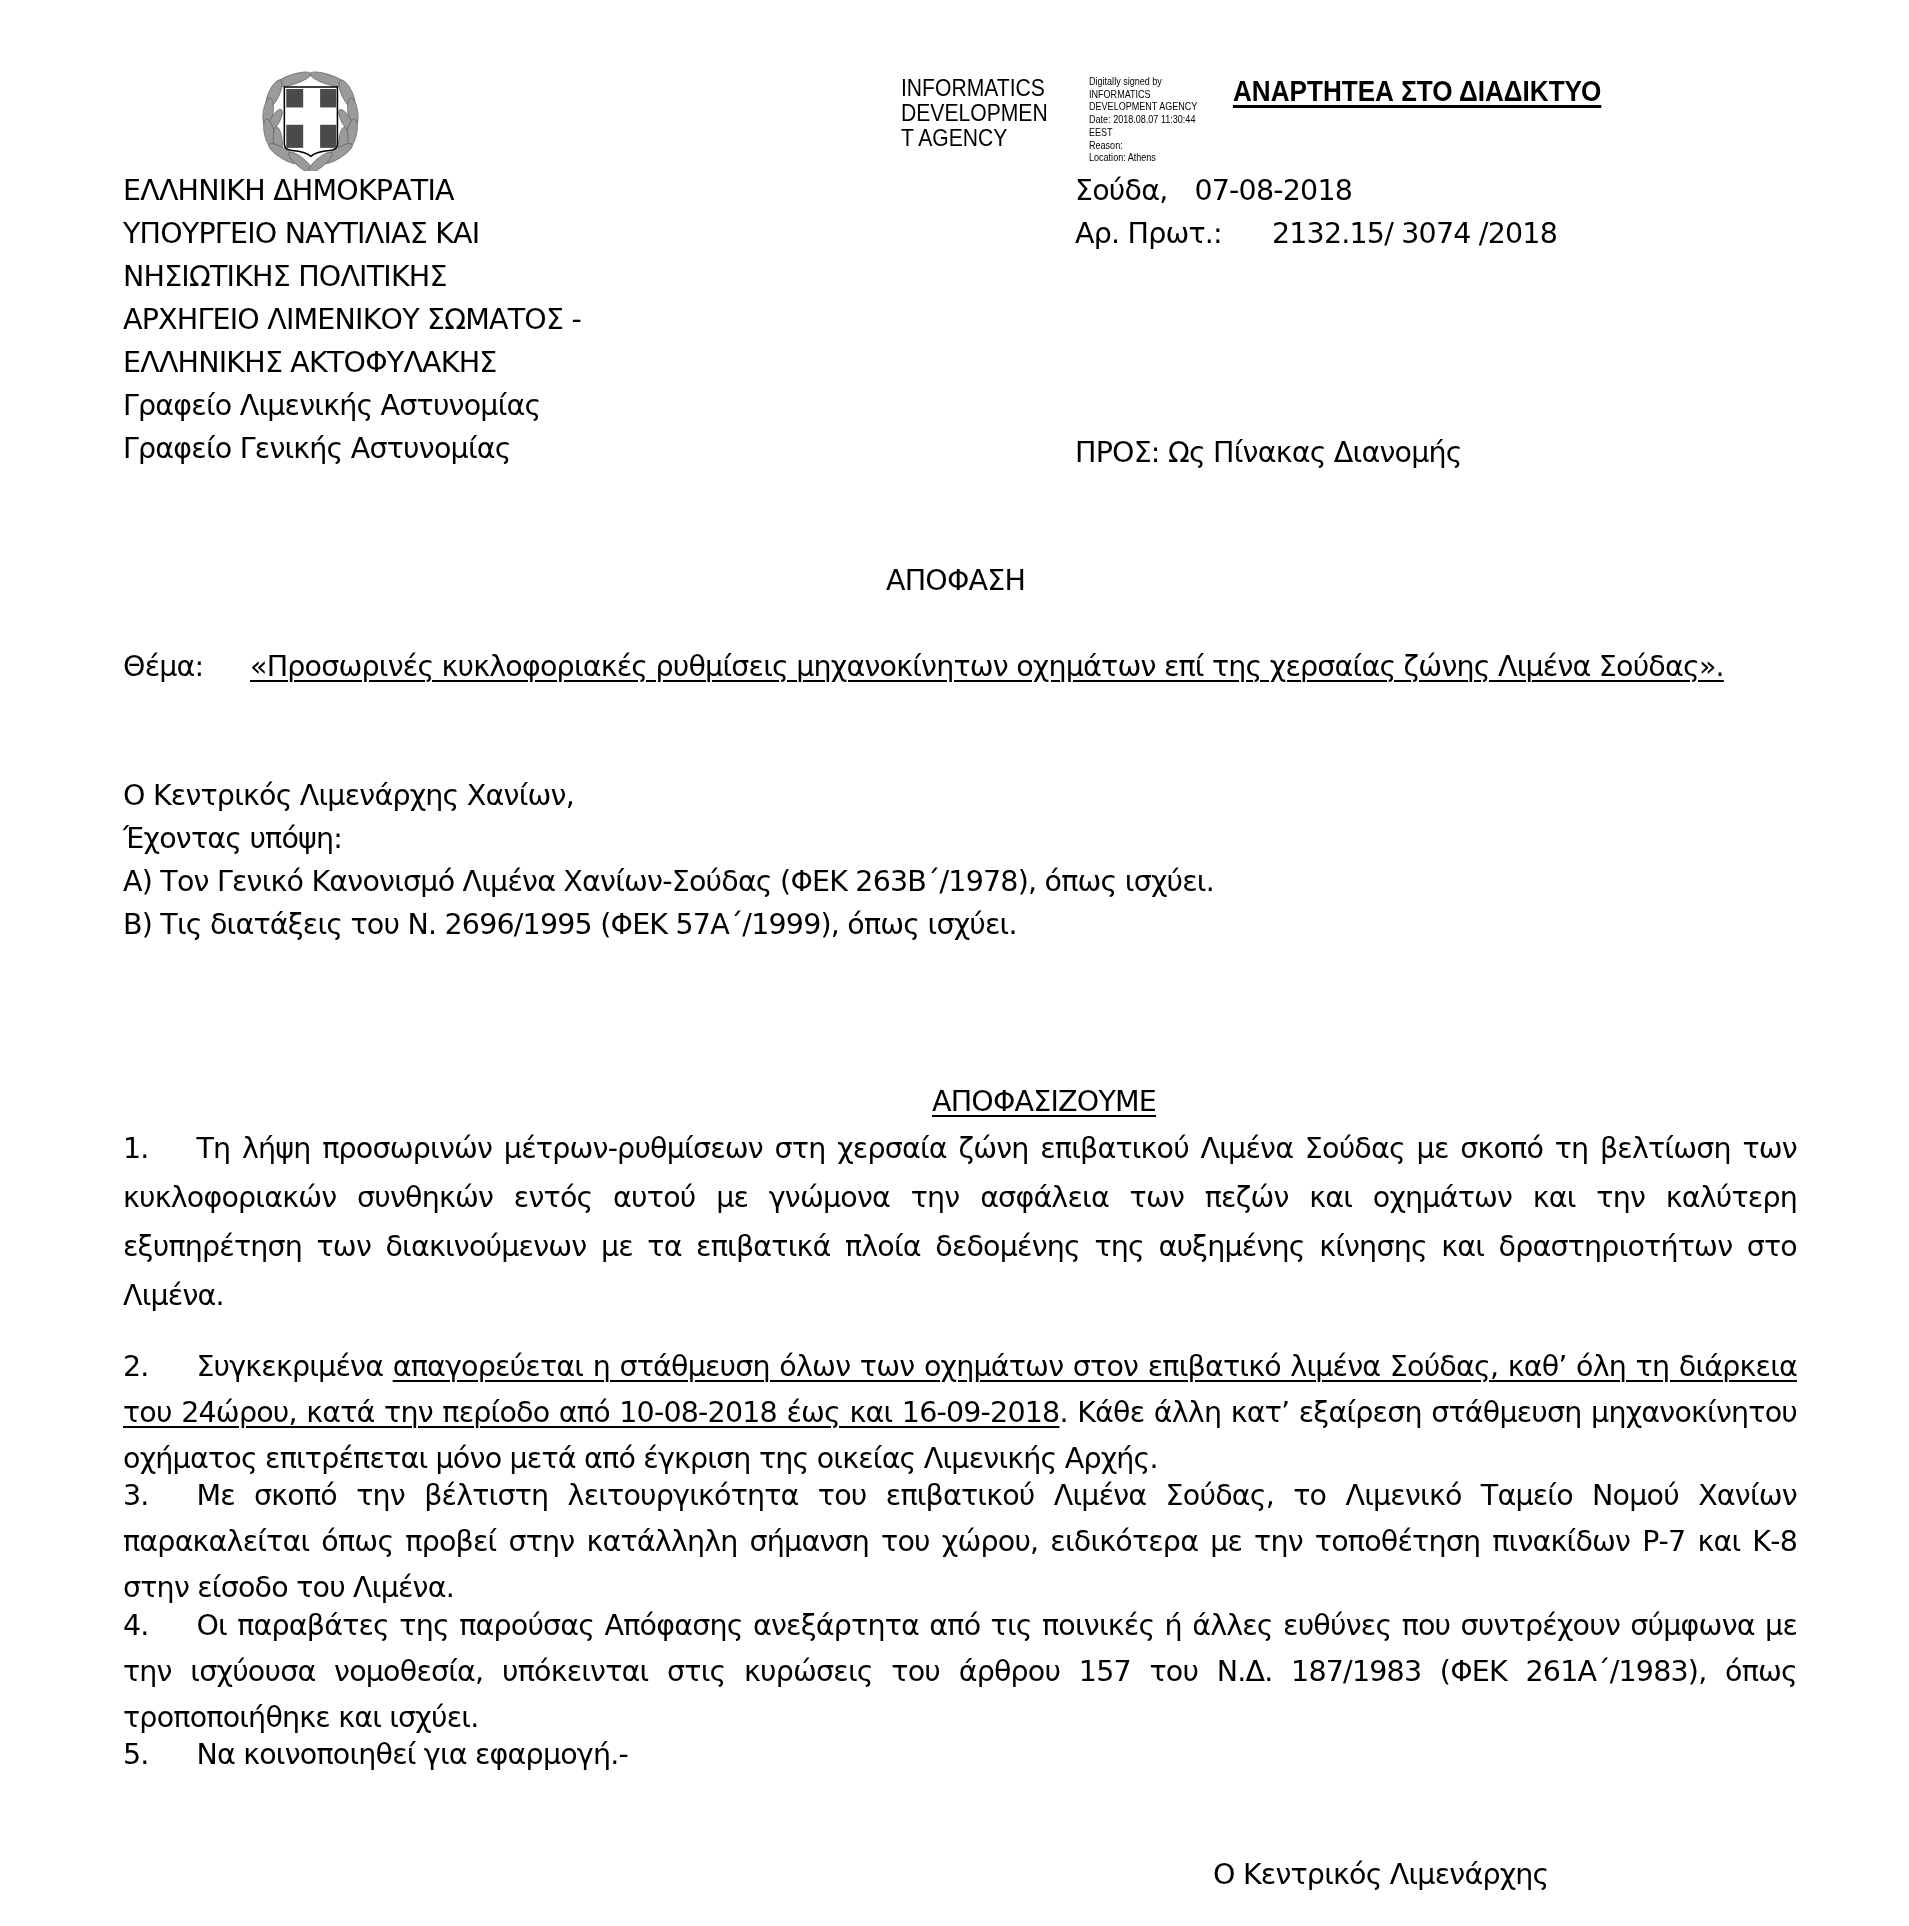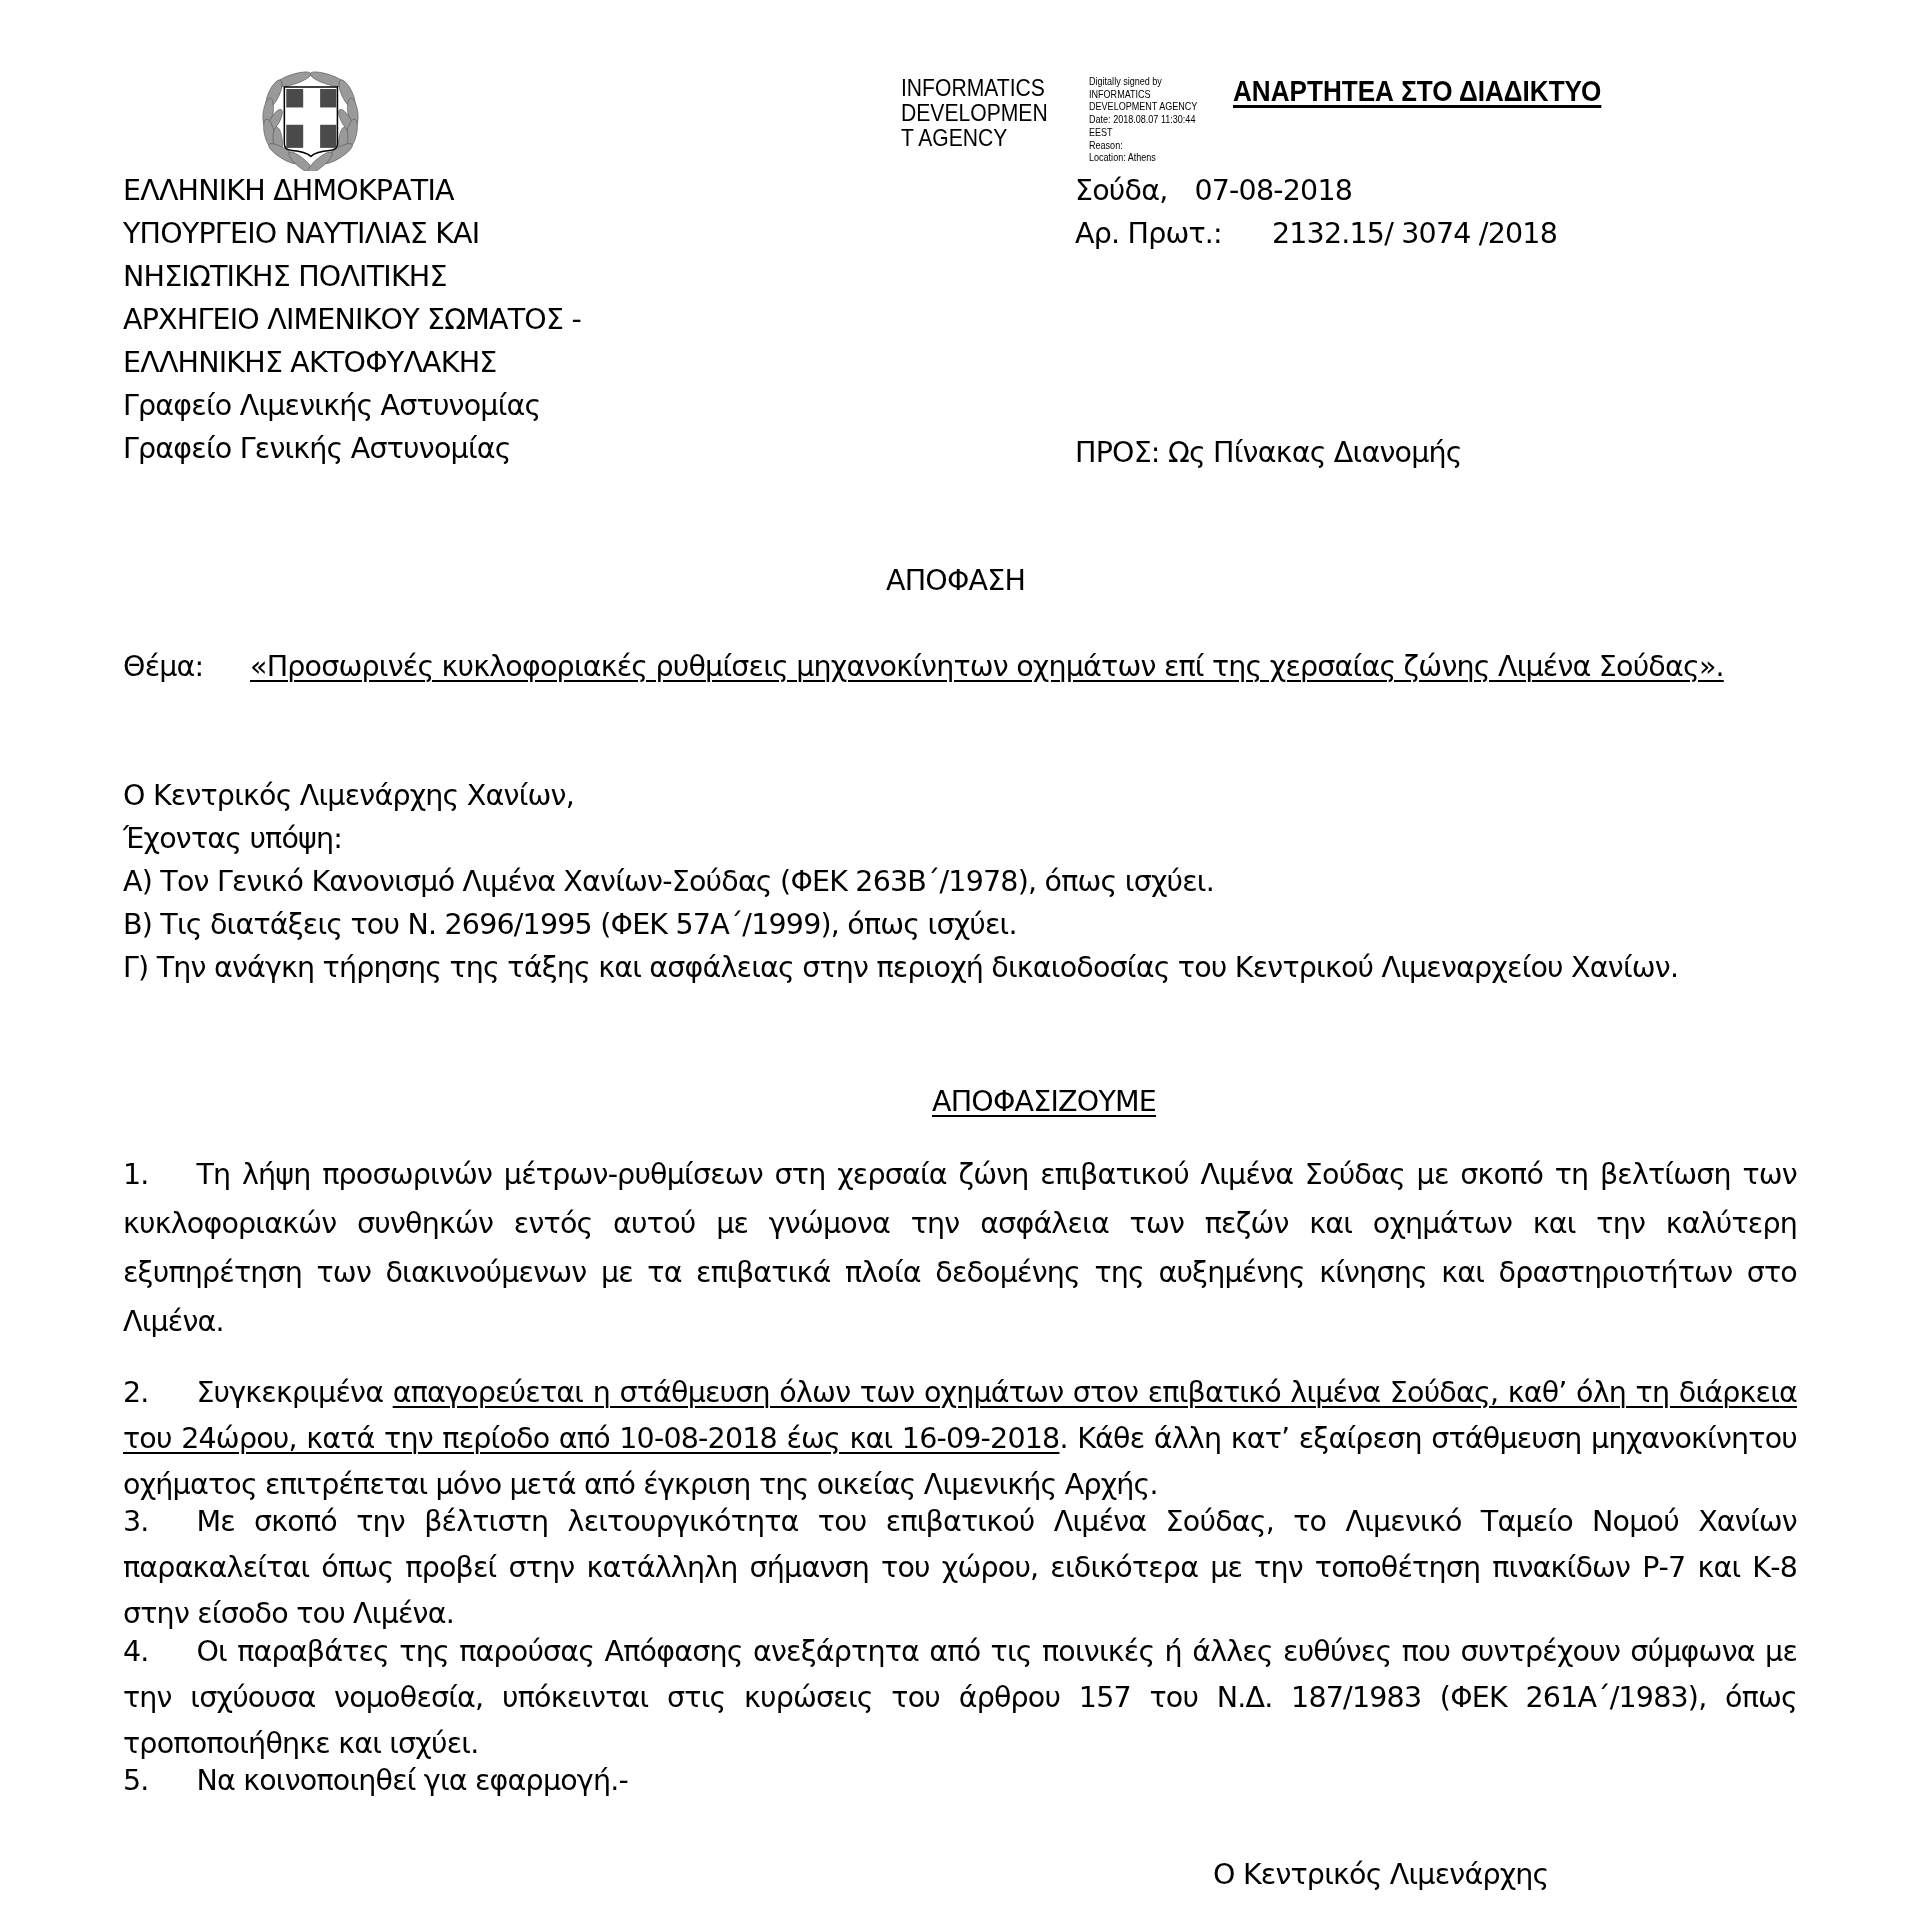--- a/index.html
+++ b/index.html
@@ -31,21 +31,21 @@
   #decision-title { left: 886px; top: 559px; }
   #subject-label { left: 123px; top: 645px; }
   #subject-text { left: 250px; top: 645px; width: 1560px; white-space: normal; }
 
   #considerations { left: 123px; top: 774px; }
   #considerations div { height: 43px; }
 
   #decide-title { left: 932px; top: 1080px; }
 
   .para { position: absolute; left: 123px; width: 1674px; text-align: justify; text-align-last: left;
-          white-space: normal; margin-top: 26px; }
+          white-space: normal; }
   .para .num { display: inline-block; width: 58px; text-align: right; padding-right: 15.4px; }
   #p1 { top: 1124px; }
   #p2 { top: 1344px; }
   #p3 { top: 1473px; }
   #p4 { top: 1603px; }
   #p5 { top: 1732px; }
 
   #sign-title { left: 1213px; top: 1853px; }
 </style>
 </head>
@@ -123,21 +123,20 @@
 <div class="abs cal b" id="subject-label">Θέμα:</div>
 <div class="abs cal" id="subject-text">
   <span class="u">«Προσωρινές κυκλοφοριακές ρυθμίσεις μηχανοκίνητων οχημάτων επί της χερσαίας ζώνης Λιμένα Σούδας».</span>
 </div>
 
 <div class="abs cal" id="considerations">
   <div>Ο Κεντρικός Λιμενάρχης Χανίων,</div>
   <div>Έχοντας υπόψη:</div>
   <div>Α) Τον Γενικό Κανονισμό Λιμένα Χανίων-Σούδας (ΦΕΚ 263Β΄/1978), όπως ισχύει.</div>
   <div>Β) Τις διατάξεις του Ν. 2696/1995 (ΦΕΚ 57Α΄/1999), όπως ισχύει.</div>
-  <div>Γ) Την ανάγκη τήρησης της τάξης και ασφάλειας στην περιοχή δικαιοδοσίας του Κεντρικού Λιμεναρχείου Χανίων.</div>
 </div>
 
 <div class="abs cal b u" id="decide-title">ΑΠΟΦΑΣΙΖΟΥΜΕ</div>
 
 <div class="para cal" id="p1" style="line-height:49px">
   <span class="num">1.</span><span>Τη λήψη προσωρινών μέτρων-ρυθμίσεων στη χερσαία ζώνη επιβατικού Λιμένα Σούδας με σκοπό τη βελτίωση των κυκλοφοριακών συνθηκών εντός αυτού με γνώμονα την ασφάλεια των πεζών και οχημάτων και την καλύτερη εξυπηρέτηση των διακινούμενων με τα επιβατικά πλοία δεδομένης της αυξημένης κίνησης και δραστηριοτήτων στο Λιμένα.</span>
 </div>
 <div class="para cal" id="p2" style="line-height:46px">
   <span class="num">2.</span><span>Συγκεκριμένα </span><span class="b u">απαγορεύεται η στάθμευση όλων των οχημάτων στον επιβατικό λιμένα Σούδας, καθ’ όλη τη διάρκεια του 24ώρου, κατά την περίοδο από 10-08-2018 έως και 16-09-2018</span><span>. Κάθε άλλη κατ’ εξαίρεση στάθμευση μηχανοκίνητου οχήματος επιτρέπεται μόνο μετά από έγκριση της οικείας Λιμενικής Αρχής.</span>
 </div>

